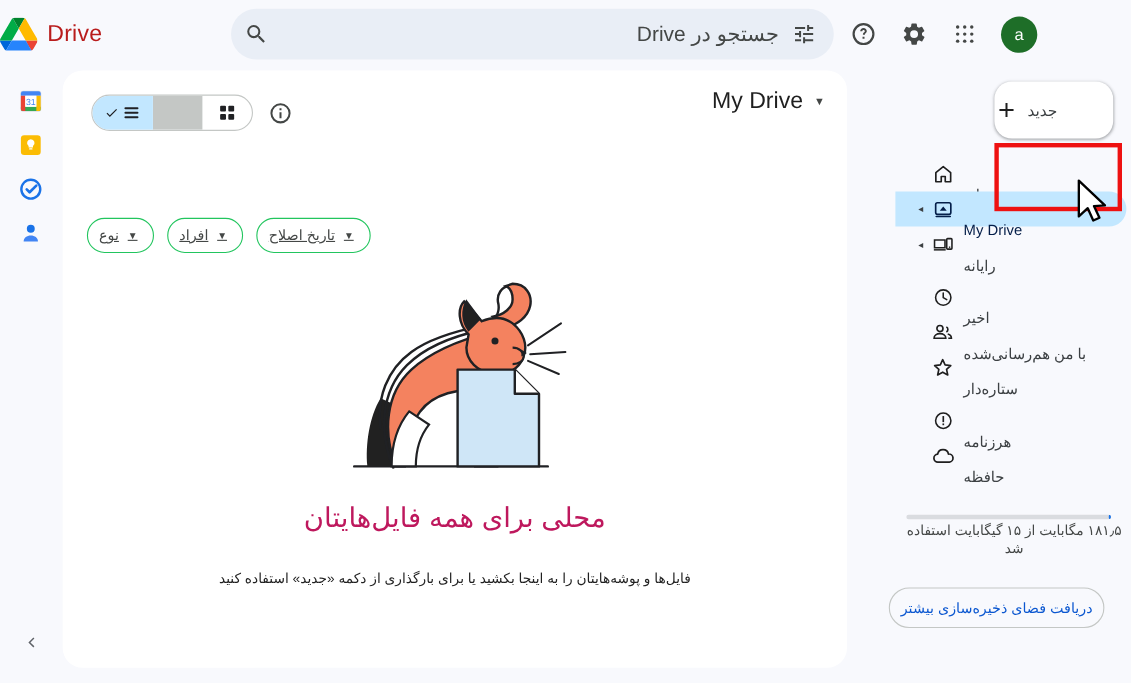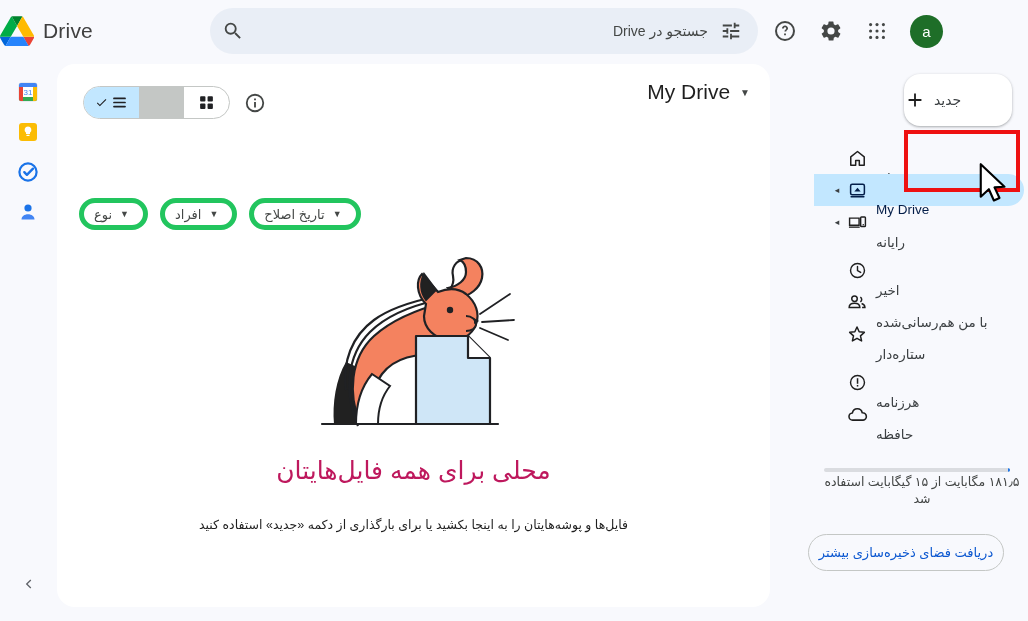--- a/index.html
+++ b/index.html
@@ -24,40 +24,40 @@
     background: #f8f9fd;
   }
   .brand {
     display: flex; flex-direction: row-reverse; align-items: center;
     gap: 9px;
     width: 210px;
     padding-right: 22px;
   }
   .drive-logo { width: 34px; height: 30px; flex: none; }
   .brand-name {
-    font-size: 21px; color: #404040; letter-spacing: .2px;
+    font-size: 21px; color: #b91c1c; letter-spacing: .2px;
     font-family: "Liberation Sans", sans-serif;
   }
   .search-wrap {
     flex: none;
     width: 548px;
     margin-right: 14px;
     position: relative;
   }
   .search-box {
     height: 46px; border-radius: 24px;
     background: #e9eef6;
     display: flex; flex-direction: row-reverse; align-items: center;
     padding: 0 16px 0 10px;
     position: relative;
   }
   .search-icon { width: 22px; height: 22px; flex: none; margin-left: 2px;}
   .search-placeholder {
     flex: 1;
-    font-size: 14px; color: #444746;
+    font-size: 19px; color: #444746;
     padding-right: 12px;
     text-align: right;
     direction: rtl;
     white-space: nowrap;
   }
   .tune-icon { width: 22px; height: 22px; flex: none; }
   .topbar-icons {
     display: flex; flex-direction: row-reverse; align-items: center;
     gap: 20px;
     margin-right: 26px;
@@ -237,29 +237,30 @@
     position: absolute; top: 134px; left: 0; width: 713px;
     display: flex; flex-direction: row-reverse;
     gap: 12px;
     padding-right: 0;
     padding-left: 22px;
     justify-content: flex-start;
     direction: rtl;
   }
   .chip {
     height: 32px;
-    border: 5px solid #22c55e;
+    border: 1px solid #22c55e;
     border-radius: 16px;
     display: flex; flex-direction: row-reverse; align-items: center;
     gap: 8px;
     padding: 0 14px 0 10px;
     font-size: 13px; color: #444746;
     cursor: pointer;
     background: #fff;
     white-space: nowrap;
+    text-decoration: underline;
   }
   .chip .cv { font-size: 9px; color: #444746; }
 
   .empty {
     position: absolute; top: 180px; left: 0;
     width: 713px;
     display: flex; flex-direction: column; align-items: center;
   }
   .cat-illu { width: 232px; height: 190px; }
   .empty-title {

